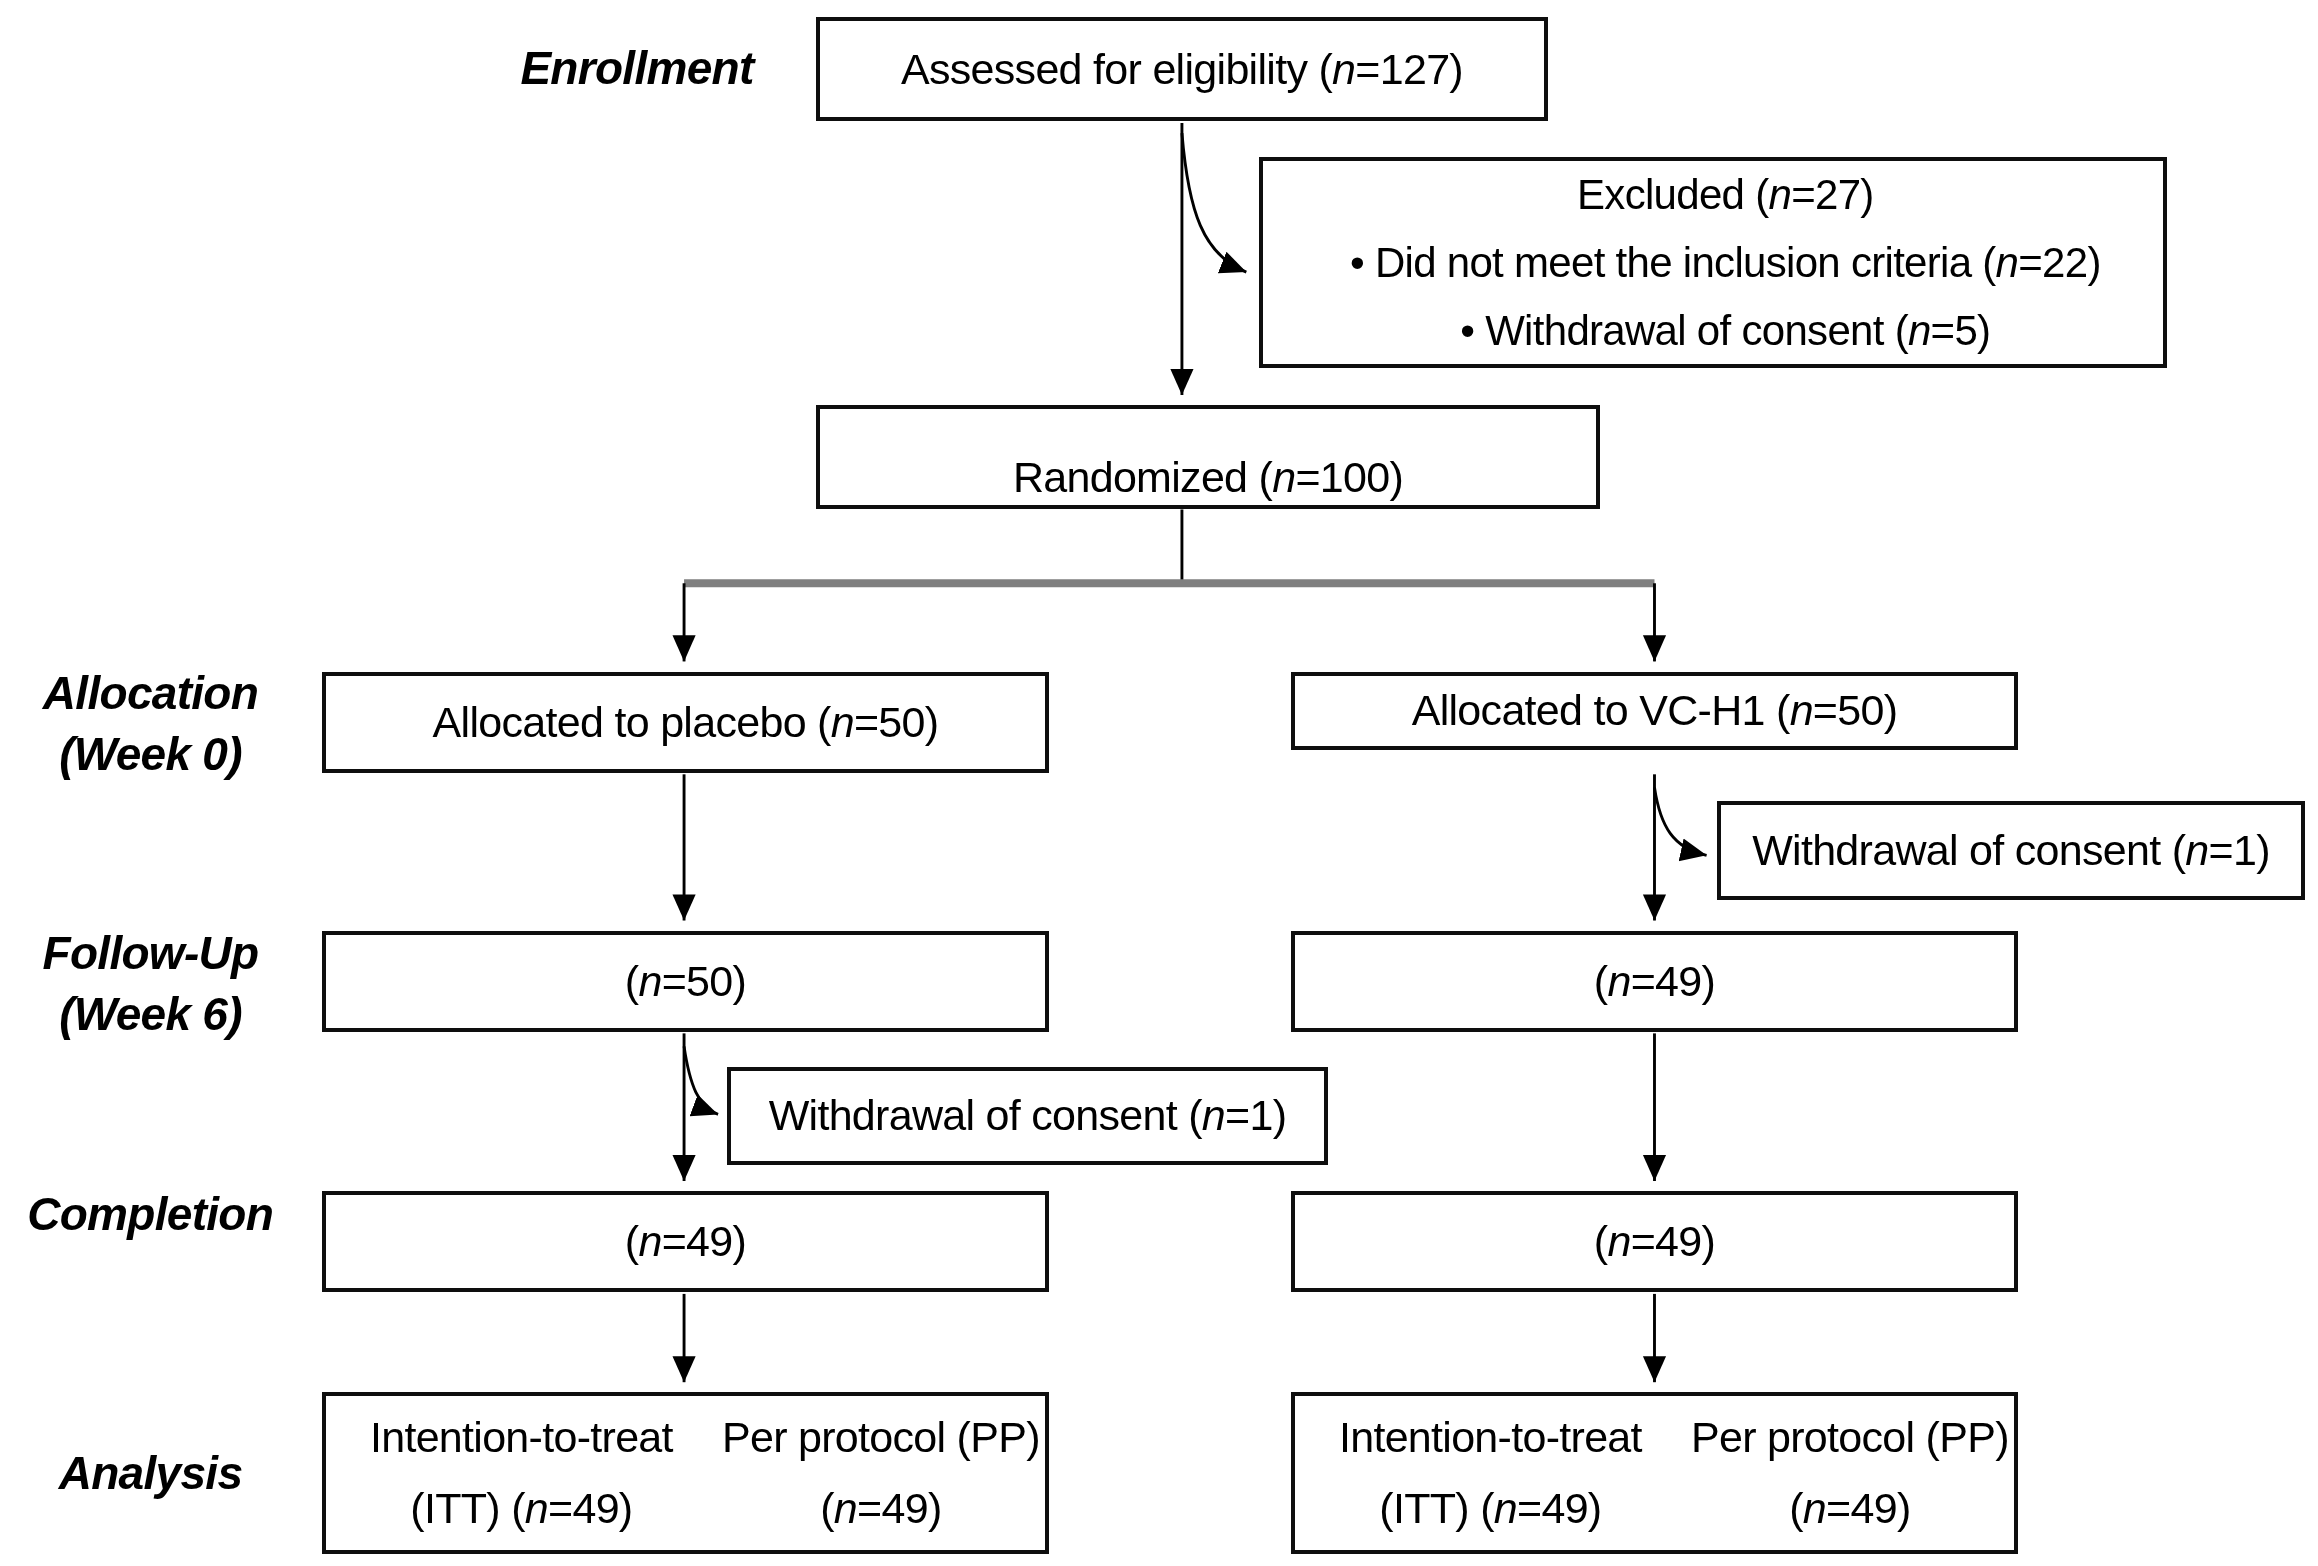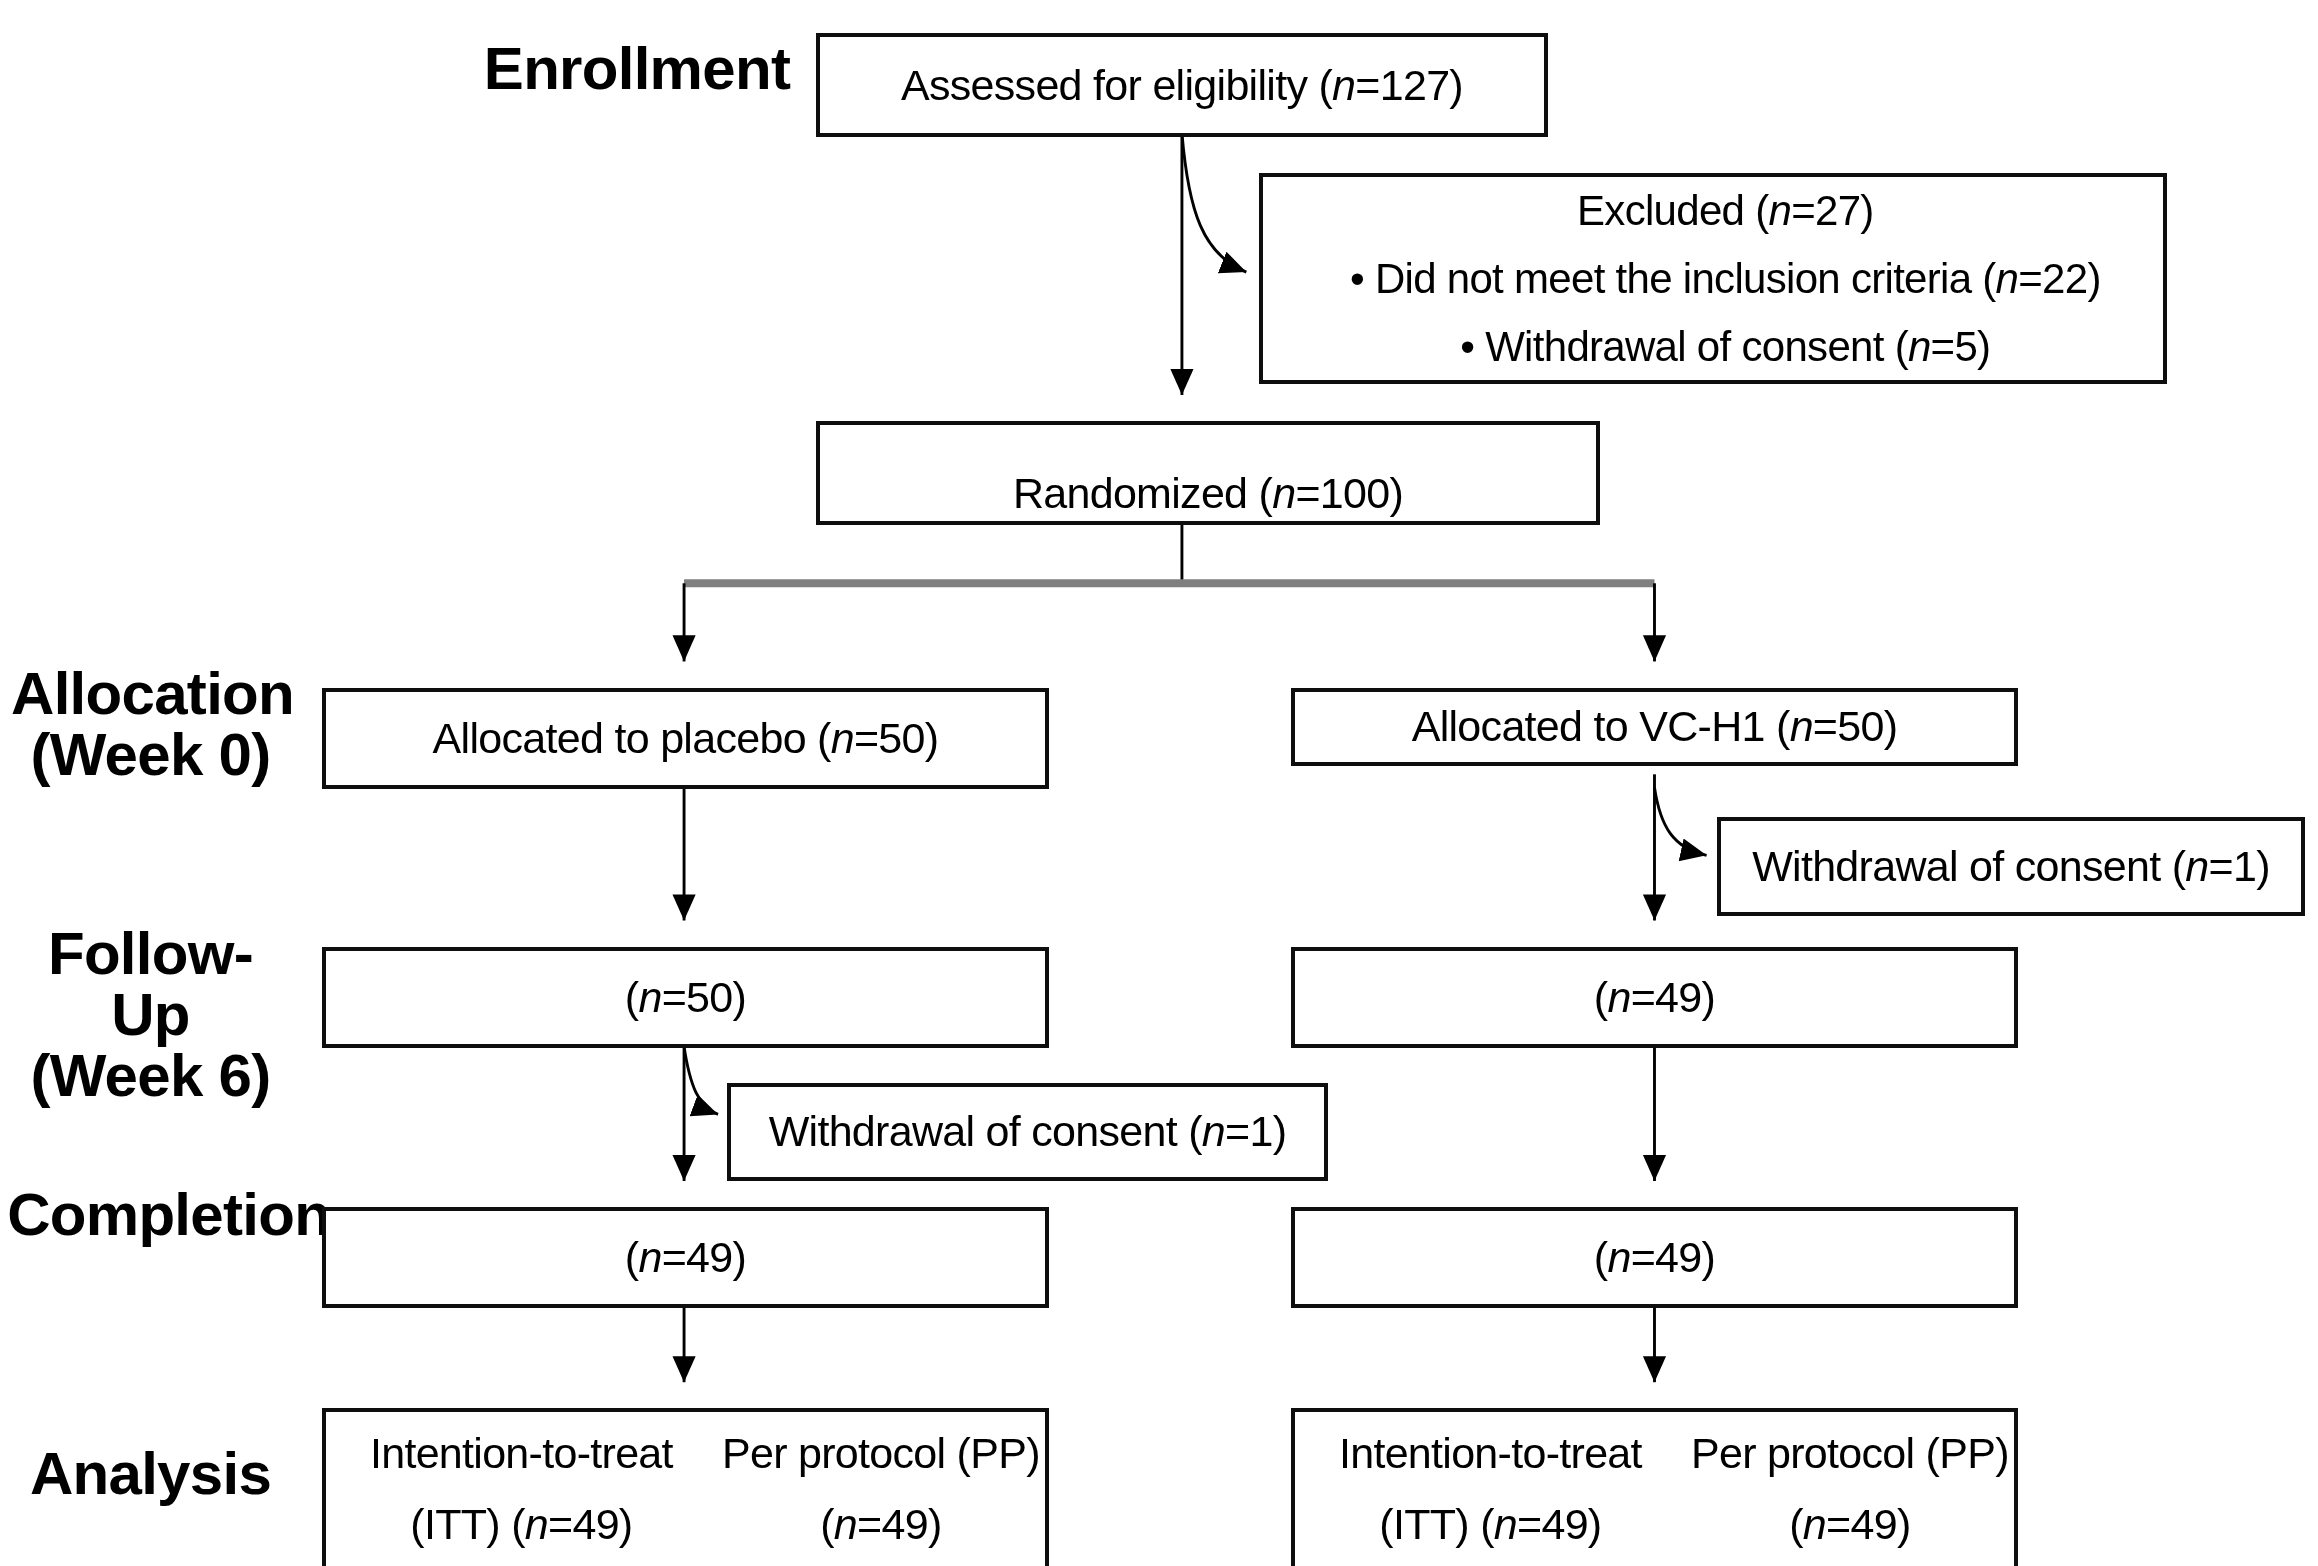--- a/index.html
+++ b/index.html
@@ -17,21 +17,20 @@
     background:#ffffff;
     border:4.3px solid #0e0e0e;
     display:flex;
     align-items:center;
     justify-content:center;
     text-align:center;
     font-size:43px;
     letter-spacing:-0.7px;
     line-height:1.25;
     z-index:1;
-    margin-top:16px;
   }
   .node i, .nv{font-style:italic;}
   .excluded-box{
     flex-direction:column;
     align-items:center;
     justify-content:center;
     text-align:left;
     font-size:42px;
     line-height:68px;
     padding:7.2px 17.4px 7.2px 42px;
@@ -39,22 +38,23 @@
   .excluded-box .bullet-line{
     padding-left:32px;
     text-indent:-32px;
   }
   .analysis-box{
     flex-direction:row;
     line-height:71px;
   }
   .side-label{
     position:absolute;
+    font-style:italic;
     font-weight:600;
-    font-size:60px;
+    font-size:46px;
     letter-spacing:-0.7px;
     text-align:center;
     line-height:61px;
     z-index:1;
   }
 </style>
 </head>
 <body>
 
 <div class="canvas">

